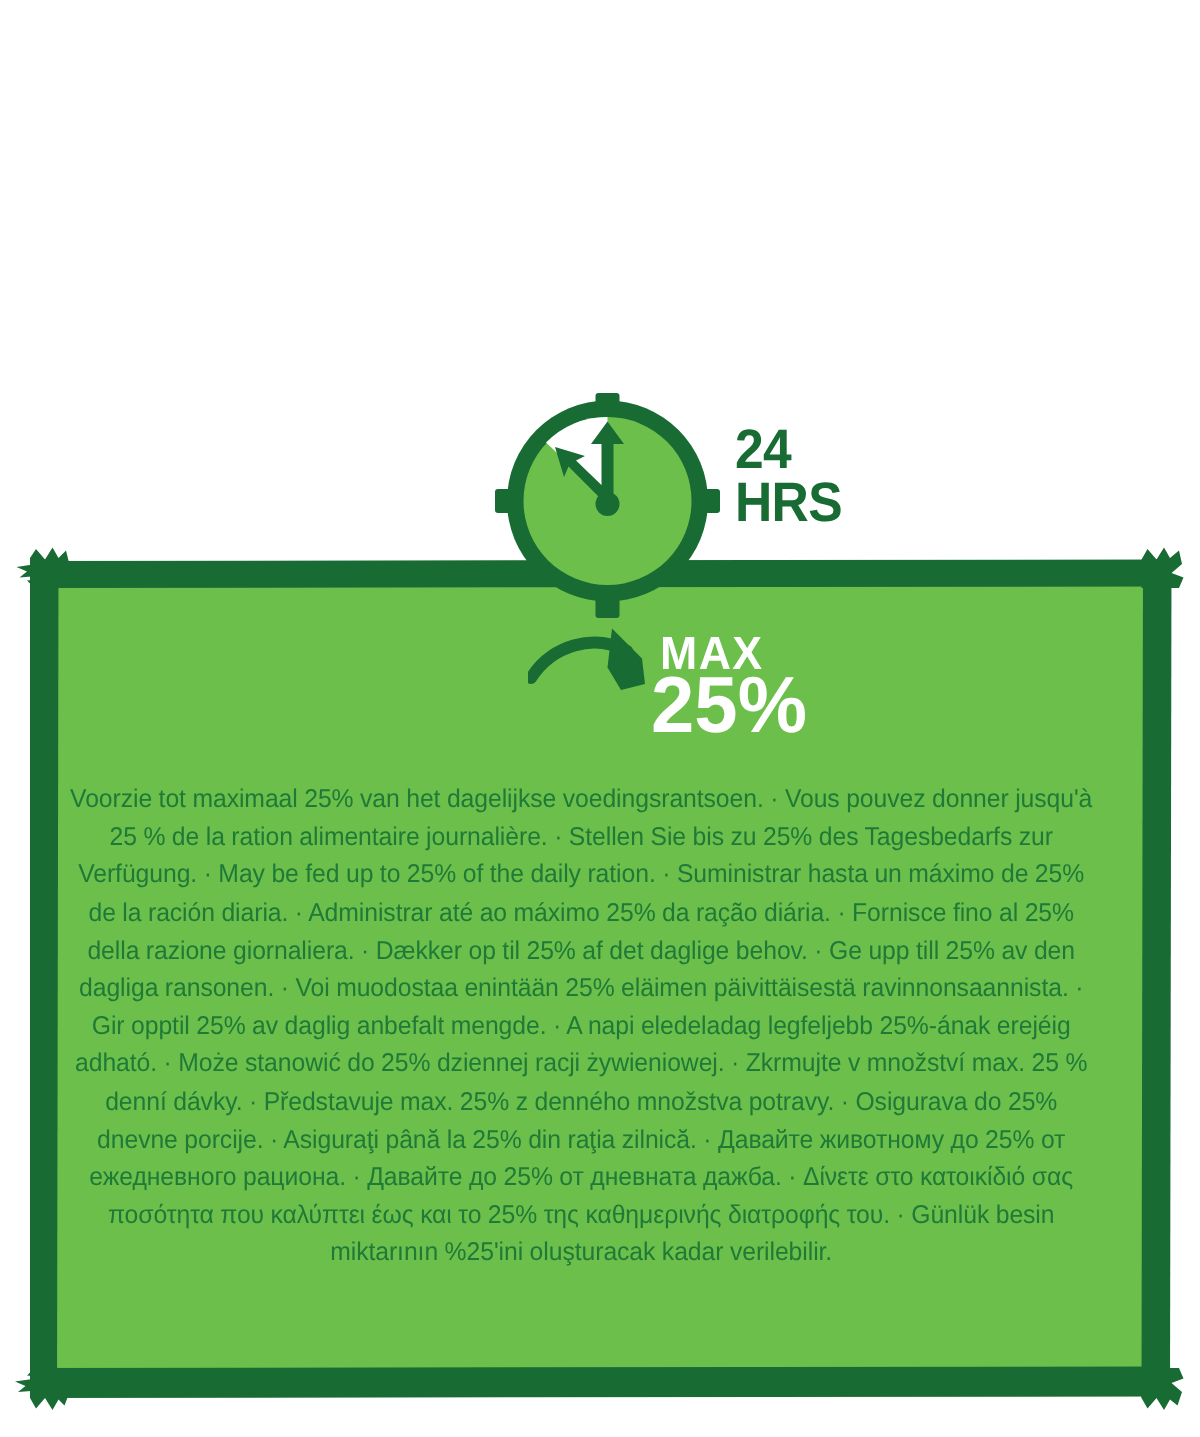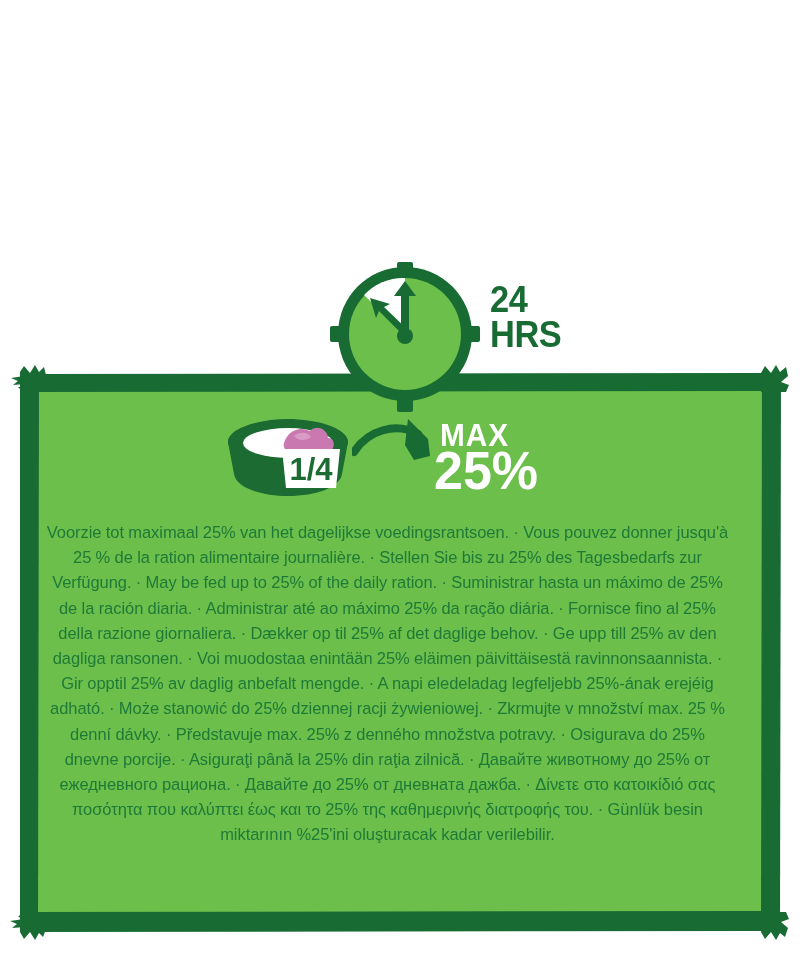--- a/index.html
+++ b/index.html
@@ -176,36 +176,20 @@
 
         <path d="M76,76 L49,49 L46,56 L40,36 L60,42 L54,45 L81,71 Z"></path>
         <circle cx="75" cy="74" r="8"></circle>
       </g>
     </svg>
   </div>
 
   <div id="hrs-label">24
 HRS</div>
 
-  <div id="bowl-group">
-    <svg width="200" height="92" viewBox="0 0 200 92" xmlns="http://www.w3.org/2000/svg">
-
-      <path d="M6,26 C6,12 38,3 66,3 C94,3 126,12 126,26 L120,58 C118,71 95,80 66,80 C37,80 14,71 12,58 Z" fill="#1C6B33"></path>
-
-      <ellipse cx="66" cy="26" rx="60" ry="21" fill="#1C6B33"></ellipse>
-
-      <ellipse cx="66" cy="27" rx="45" ry="15" fill="#ffffff"></ellipse>
-
-      <path d="M62,27 C66,14 78,10 88,15 C94,8 106,13 106,22 C112,22 114,30 109,35 C106,41 92,44 80,42 C70,40 60,35 62,27 Z" fill="#C978B0"></path>
-      <path d="M72,20 C78,15 86,16 89,21 C84,25 76,25 72,20 Z" fill="#D99BC6"></path>
-
-      <path d="M60,33 L118,33 L114,72 L64,72 Z" fill="#ffffff"></path>
-      <text x="89" y="64" font-family="'Liberation Sans', sans-serif" font-size="31" font-weight="bold" fill="#1C6B33" text-anchor="middle">1/4</text>
-    </svg>
-  </div>
 
   <div id="arrow-group">
     <svg width="95" height="62" viewBox="0 0 95 62" xmlns="http://www.w3.org/2000/svg">
       <path d="M2,36 C16,14 44,6 66,18" stroke="#186B33" stroke-width="8" fill="none" stroke-linecap="round"></path>
       <path d="M56,3 L76,23 L78,40 L62,44 L53,29 Z" fill="#186B33"></path>
       <path d="M60,10 L74,24 L76,37 L64,39 Z" fill="#186B33"></path>
     </svg>
   </div>
 
   <div id="max-label">MAX</div>

